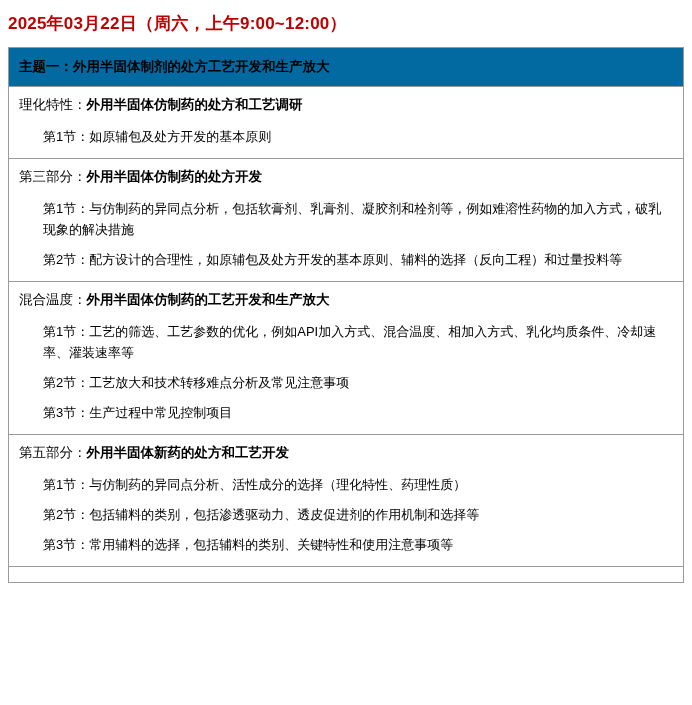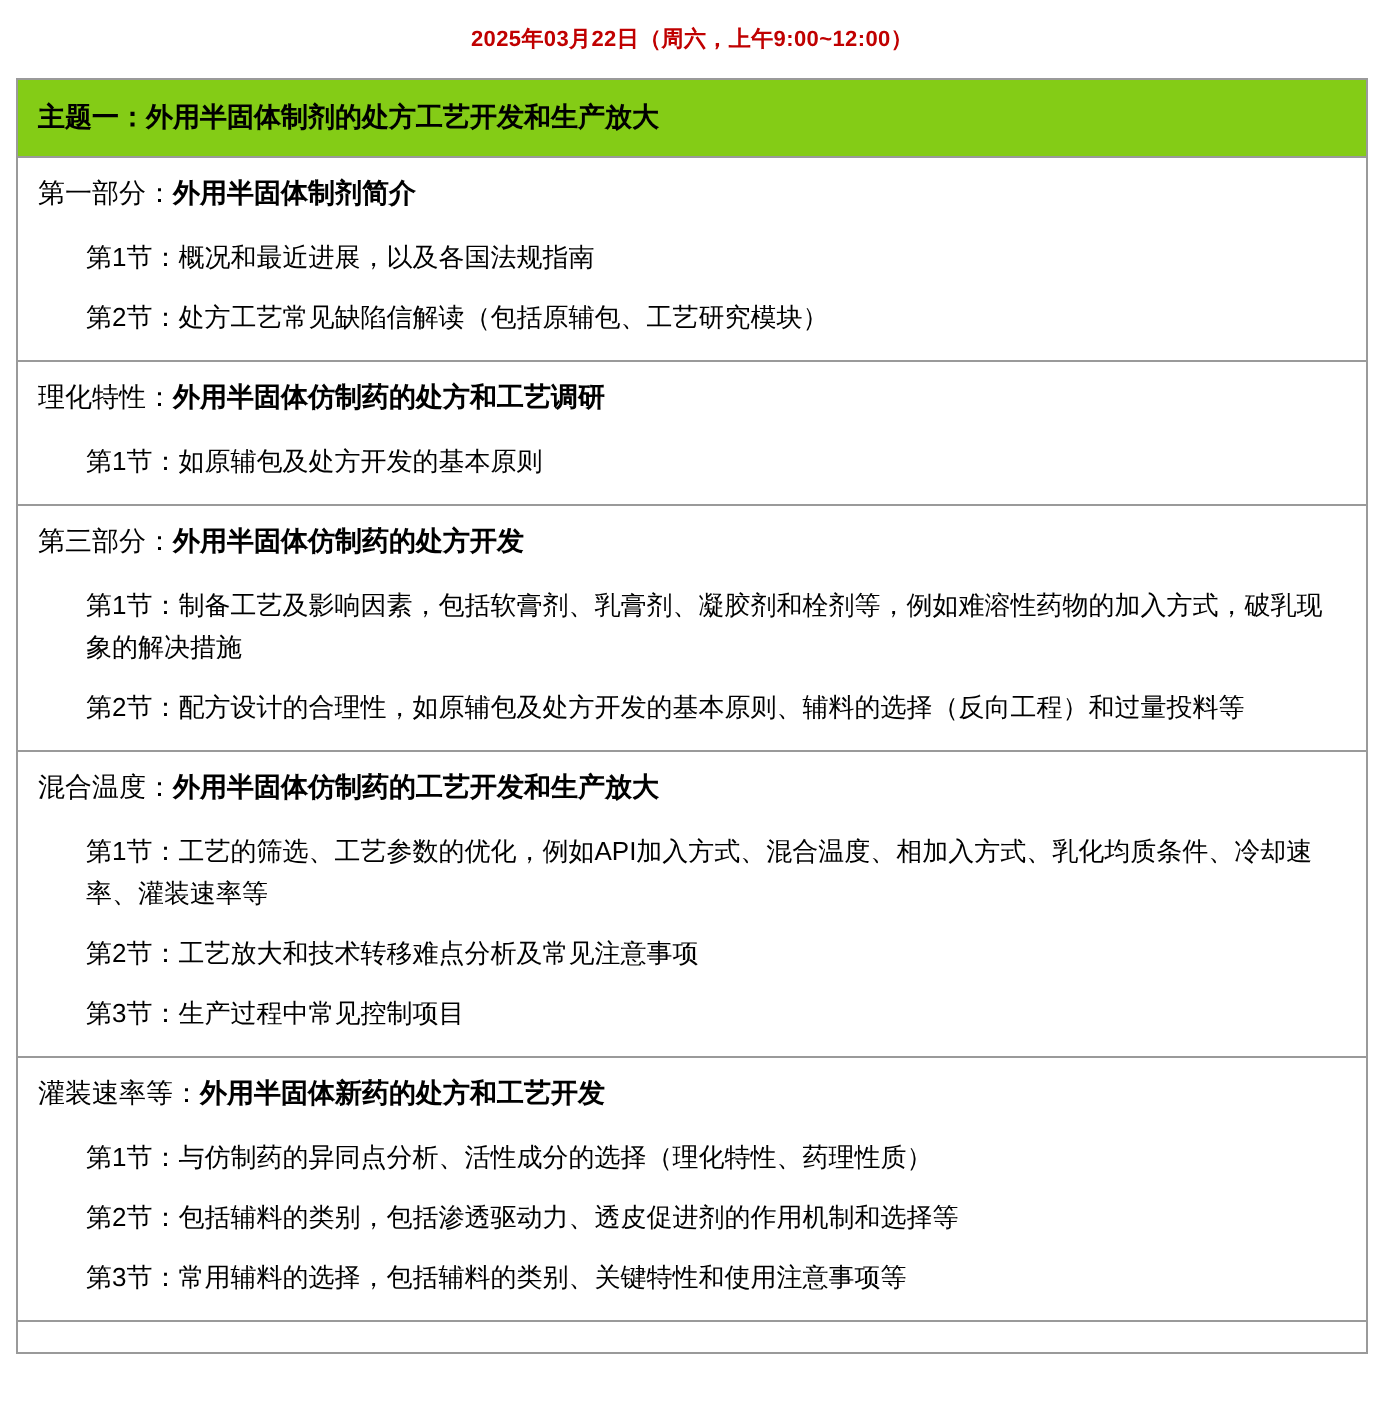--- a/index.html
+++ b/index.html
@@ -13,39 +13,38 @@
     font-family: "Liberation Sans", "DejaVu Sans", sans-serif;
     color: #000000;
     overflow: hidden;
   }
   .page {
     width: 692px;
     box-sizing: border-box;
     padding: 0 8px;
   }
   .date-header {
-    text-align: center;
     color: #c00000;
     font-weight: bold;
-    font-size: 11px;
+    font-size: 17px;
     padding: 12px 0 12px 0;
     letter-spacing: 0.2px;
   }
   .agenda {
     border: 1px solid #9a9a9a;
     border-bottom: none;
     box-sizing: border-box;
     width: 676px;
   }
   .section {
     border-bottom: 1px solid #9a9a9a;
     padding: 0;
   }
   .topic-row {
-    background: #84cc16;
+    background: #0369a1;
     padding: 9px 10px 9px 10px;
     font-weight: bold;
     font-size: 13.5px;
     line-height: 1.5;
   }
   .part-row {
     padding: 8px 10px 7px 10px;
     font-size: 13.5px;
     line-height: 1.55;
   }
@@ -75,64 +74,55 @@
   <div class="date-header">2025年03月22日（周六，上午9:00~12:00）</div>
 
   <div class="agenda">
 
     <div class="section">
       <div class="topic-row">
         <span>主题一：</span><span>外用半固体制剂的处方工艺开发和生产放大</span>
       </div>
     </div>
 
-    <div class="section">
-      <div class="section-inner">
-        <div class="part-row">
-          <span class="part-label">第一部分：</span><span class="part-title">外用半固体制剂简介</span>
-        </div>
-        <div class="item-row">第1节：概况和最近进展，以及各国法规指南</div>
-        <div class="item-row">第2节：处方工艺常见缺陷信解读（包括原辅包、工艺研究模块）</div>
-      </div>
-    </div>
 
     <div class="section">
       <div class="section-inner">
         <div class="part-row">
           <span class="part-label">理化特性：</span><span class="part-title">外用半固体仿制药的处方和工艺调研</span>
         </div>
         <div class="item-row">第1节：如原辅包及处方开发的基本原则</div>
       </div>
     </div>
 
     <div class="section">
       <div class="section-inner">
         <div class="part-row">
           <span class="part-label">第三部分：</span><span class="part-title">外用半固体仿制药的处方开发</span>
         </div>
-        <div class="item-row">第1节：制备工艺及影响因素，包括软膏剂、乳膏剂、凝胶剂和栓剂等，例如难溶性药物的加入方式，破乳现象的解决措施</div>
+        <div class="item-row">第1节：与仿制药的异同点分析，包括软膏剂、乳膏剂、凝胶剂和栓剂等，例如难溶性药物的加入方式，破乳现象的解决措施</div>
         <div class="item-row">第2节：配方设计的合理性，如原辅包及处方开发的基本原则、辅料的选择（反向工程）和过量投料等</div>
       </div>
     </div>
 
     <div class="section">
       <div class="section-inner">
         <div class="part-row">
           <span class="part-label">混合温度：</span><span class="part-title">外用半固体仿制药的工艺开发和生产放大</span>
         </div>
         <div class="item-row">第1节：工艺的筛选、工艺参数的优化，例如API加入方式、混合温度、相加入方式、乳化均质条件、冷却速率、灌装速率等</div>
         <div class="item-row">第2节：工艺放大和技术转移难点分析及常见注意事项</div>
         <div class="item-row">第3节：生产过程中常见控制项目</div>
       </div>
     </div>
 
     <div class="section">
       <div class="section-inner">
         <div class="part-row">
-          <span class="part-label">灌装速率等：</span><span class="part-title">外用半固体新药的处方和工艺开发</span>
+          <span class="part-label">第五部分：</span><span class="part-title">外用半固体新药的处方和工艺开发</span>
         </div>
         <div class="item-row">第1节：与仿制药的异同点分析、活性成分的选择（理化特性、药理性质）</div>
         <div class="item-row">第2节：包括辅料的类别，包括渗透驱动力、透皮促进剂的作用机制和选择等</div>
         <div class="item-row">第3节：常用辅料的选择，包括辅料的类别、关键特性和使用注意事项等</div>
       </div>
     </div>
 
     <div class="section">
       <div class="part-row">
         

